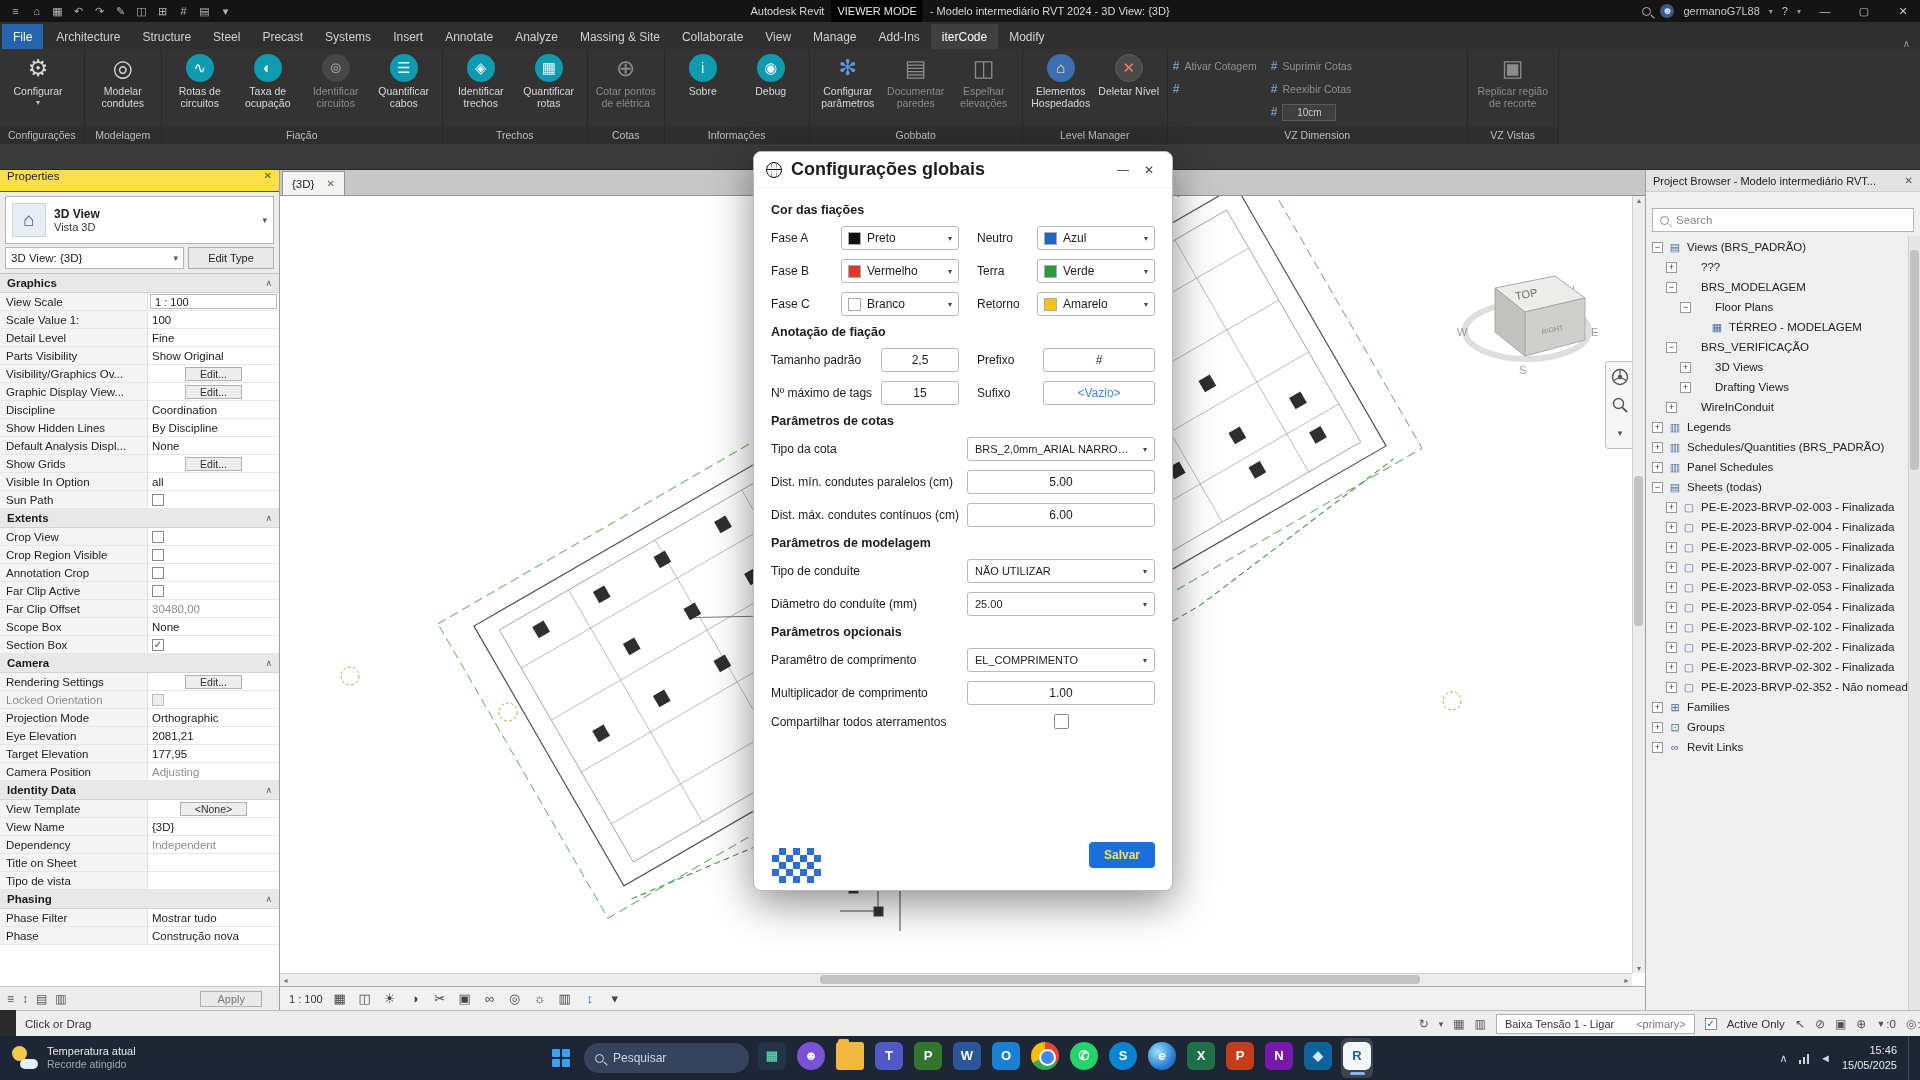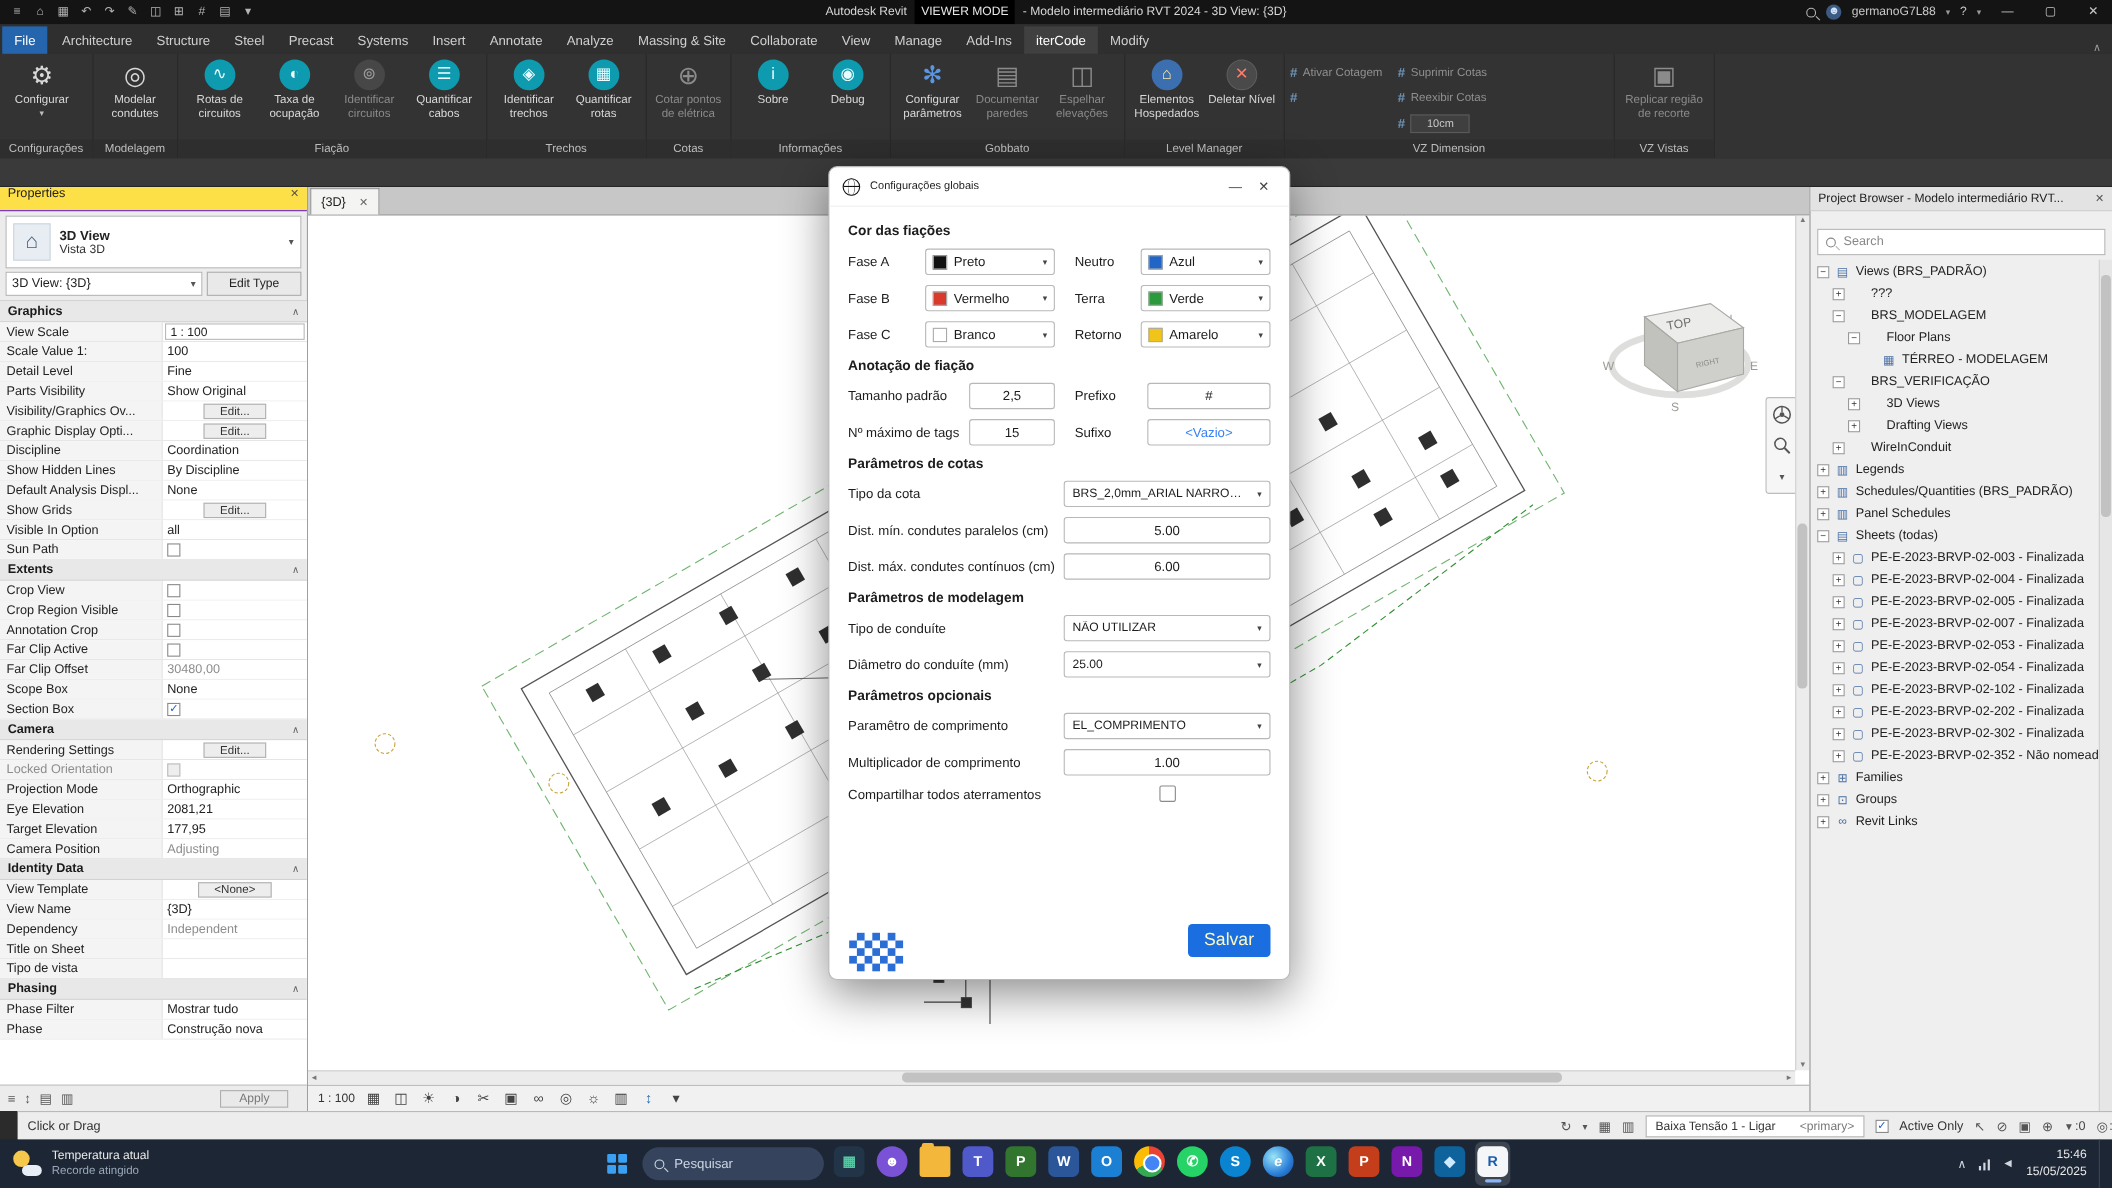--- a/index.html
+++ b/index.html
@@ -92,21 +92,21 @@
   .navbtn{width:24px;height:24px;display:flex;align-items:center;justify-content:center}
   .viewbar{height:24px;background:#f1f1f1;border-top:1px solid #a8a8a8;display:flex;align-items:center;gap:9px;padding:0 9px;font-size:11px;color:#333}
   .vbic{font-size:13px;color:#444;width:16px;text-align:center}
 
   
   #dialog{position:absolute;left:753px;top:151px;width:420px;height:740px;background:#fff;border-radius:8px;border:1px solid #b9b9b9;box-shadow:0 12px 42px rgba(0,0,0,.45);z-index:50;font-size:12px;color:#1c1c1c;display:flex;flex-direction:column}
   .dlg-head{height:36px;display:flex;align-items:center;padding:0 12px;gap:9px;border-bottom:1px solid #efefef}
   .globe{width:16px;height:16px;border:1.5px solid #111;border-radius:50%;position:relative;flex:none}
   .globe::before{content:"";position:absolute;inset:-1px;border-radius:50%;border-left:1.5px solid #111;border-right:1.5px solid #111;transform:scaleX(.42)}
   .globe::after{content:"";position:absolute;left:0;right:0;top:50%;height:1.5px;background:#111;margin-top:-1px}
-  .dlg-title{font-weight:normal;font-size:10px}
+  .dlg-title{font-weight:bold;font-size:18px}
   .dlg-win{margin-left:auto;display:flex;gap:4px}
   .dlg-win span{width:22px;text-align:center;color:#444}
   .dlg-body{flex:1;padding:6px 17px 0}
   .dsec{font-weight:bold;font-size:12.5px;margin:9px 0 9px}
   .drow2{display:flex;justify-content:space-between;margin-bottom:9px}
   .dcell{display:flex;align-items:center;justify-content:space-between;gap:6px}
   .dcell.l{width:188px}.dcell.r{width:178px}
   .cselect{width:118px;height:24px;border:1px solid #b8b8b8;border-radius:3px;display:flex;align-items:center;gap:6px;padding:0 6px;flex:none}
   .sw{width:13px;height:13px;border:1px solid #aaa;flex:none}
   .ccar{margin-left:auto;font-size:8px;color:#444}
@@ -116,21 +116,21 @@
   .dinput{height:24px;border:1px solid #b8b8b8;border-radius:3px;display:flex;align-items:center;justify-content:center;width:100%}
   .dinput.small{width:78px}
   .dinput.med{width:112px}
   .ph{color:#3b82f6}
   .wselect{height:24px;border:1px solid #b8b8b8;border-radius:3px;display:flex;align-items:center;gap:5px;padding:0 7px;width:100%;white-space:nowrap;overflow:hidden}
   .wselect .txt{overflow:hidden;text-overflow:ellipsis;font-size:11px}
   .cb-lg{width:15px;height:15px;border:1px solid #8a8a8a;border-radius:2px;background:#fff;text-align:center;line-height:14px;color:#1458c8}
   .dlg-foot{height:58px;display:flex;align-items:center;justify-content:space-between;padding:0 17px 12px}
   .pixlogo{width:7px;height:7px;background:#2b6fd6;position:relative;margin-left:8px;margin-bottom:8px;
     box-shadow:14px 0 #2b6fd6,28px 0 #2b6fd6,-7px 7px #2b6fd6,7px 7px #2b6fd6,21px 7px #2b6fd6,35px 7px #2b6fd6,0 14px #2b6fd6,14px 14px #2b6fd6,28px 14px #2b6fd6,-7px 21px #2b6fd6,7px 21px #2b6fd6,21px 21px #2b6fd6,35px 21px #2b6fd6,0 28px #2b6fd6,14px 28px #2b6fd6,28px 28px #2b6fd6}
-  .savebtn{background:#1a6ee0;color:#fef9c3;font-weight:normal;border-radius:4px;padding:6px 15px;font-size:16px}
+  .savebtn{background:#1a6ee0;color:#fde047;font-weight:bold;border-radius:4px;padding:6px 15px;font-size:12px}
 
   
   #browser{position:absolute;right:0;top:170px;width:275px;height:840px;background:#efefef;border-left:1px solid #9f9f9f;font-size:11.5px;display:flex;flex-direction:column}
   .br-head{height:22px;display:flex;justify-content:space-between;align-items:center;padding:0 7px;background:#e3e3e3;border-bottom:1px solid #cfcfcf;font-size:11px;white-space:nowrap;overflow:hidden}
   .search{height:24px;margin:16px 6px 4px;background:#fff;border:1px solid #b5b5b5;display:flex;align-items:center;gap:7px;padding:0 7px;color:#888}
   .tree{flex:1;overflow:hidden;position:relative;padding-top:1px}
   .titem{height:20px;display:flex;align-items:center;gap:5px;padding-left:6px;white-space:nowrap;overflow:hidden}
   .titem.lv1{padding-left:20px}.titem.lv2{padding-left:34px}.titem.lv3{padding-left:48px}
   .exp{width:11px;height:11px;border:1px solid #999;background:#fff;font-size:9px;line-height:9px;text-align:center;color:#333;flex:none}
   .exp.none{border:none;background:none}
@@ -430,21 +430,21 @@
         <div class="plabel">Parts Visibility</div>
         <div class="pval">Show Original</div>
       </div>
     <div class="prow">
         <div class="plabel">Visibility/Graphics Ov...</div>
         <div class="pval">
           <span class="editbtn">Edit...</span>
         </div>
       </div>
     <div class="prow">
-        <div class="plabel">Graphic Display Opti...</div>
+        <div class="plabel">Graphic Display View...</div>
         <div class="pval">
           <span class="editbtn">Edit...</span>
         </div>
       </div>
     <div class="prow">
         <div class="plabel">Discipline</div>
         <div class="pval">Coordination</div>
       </div>
     <div class="prow">
         <div class="plabel">Show Hidden Lines</div>

